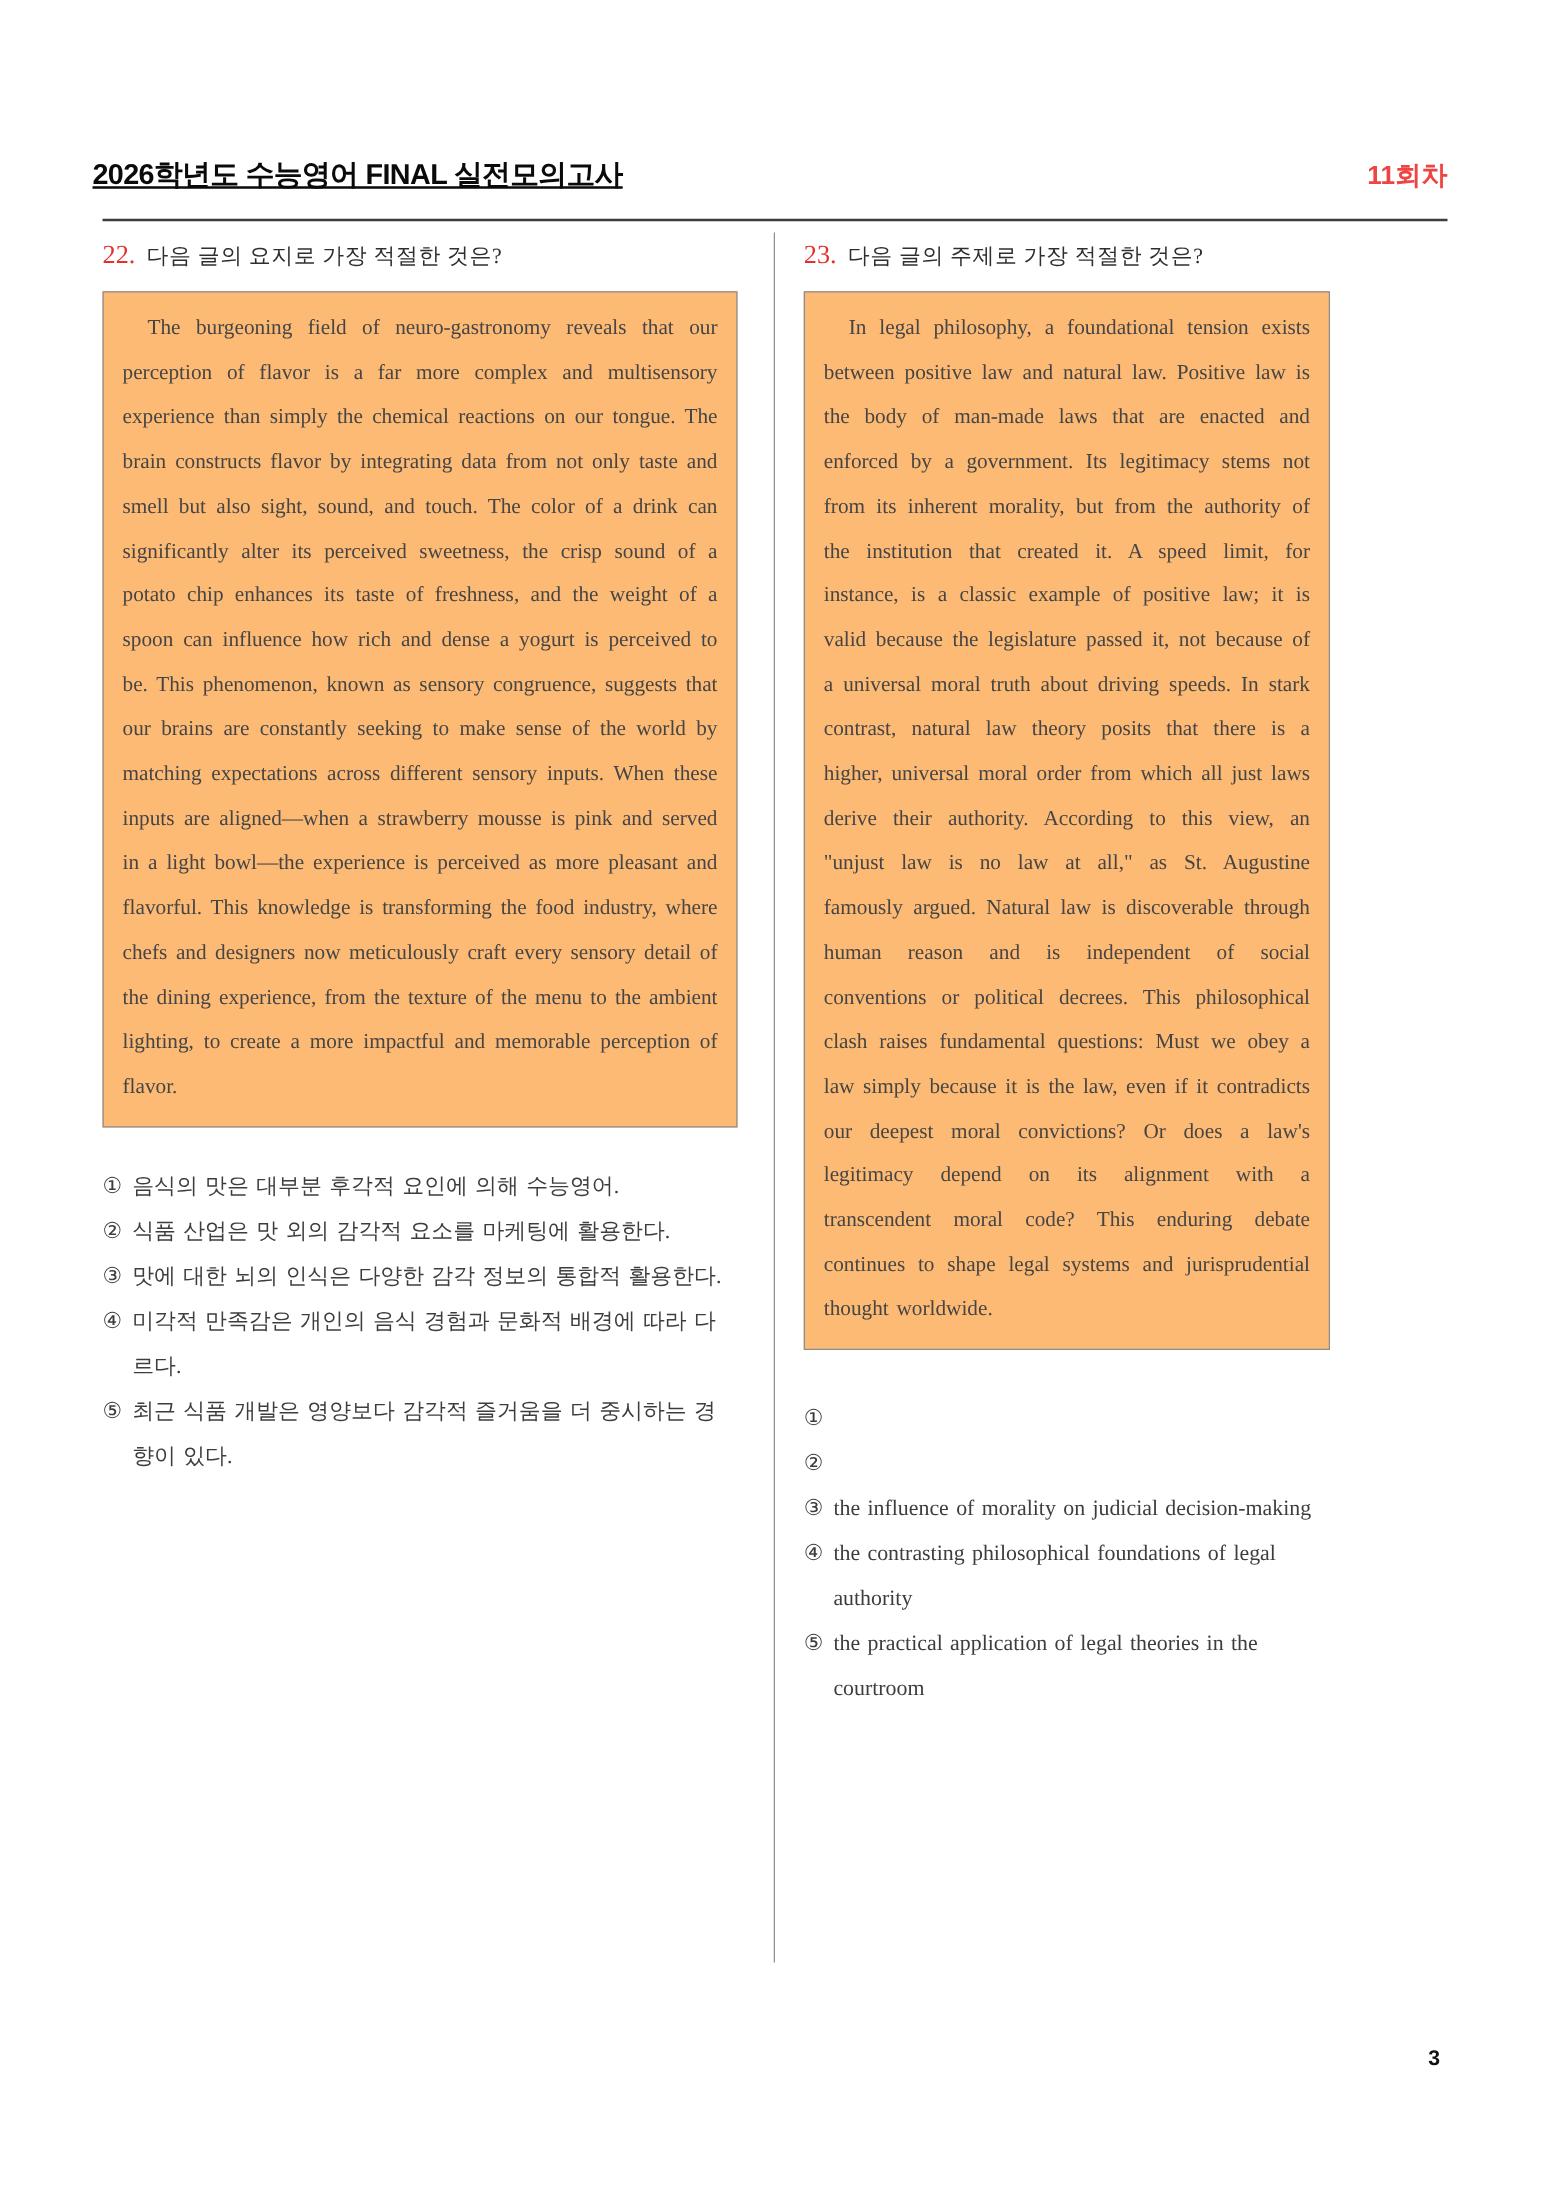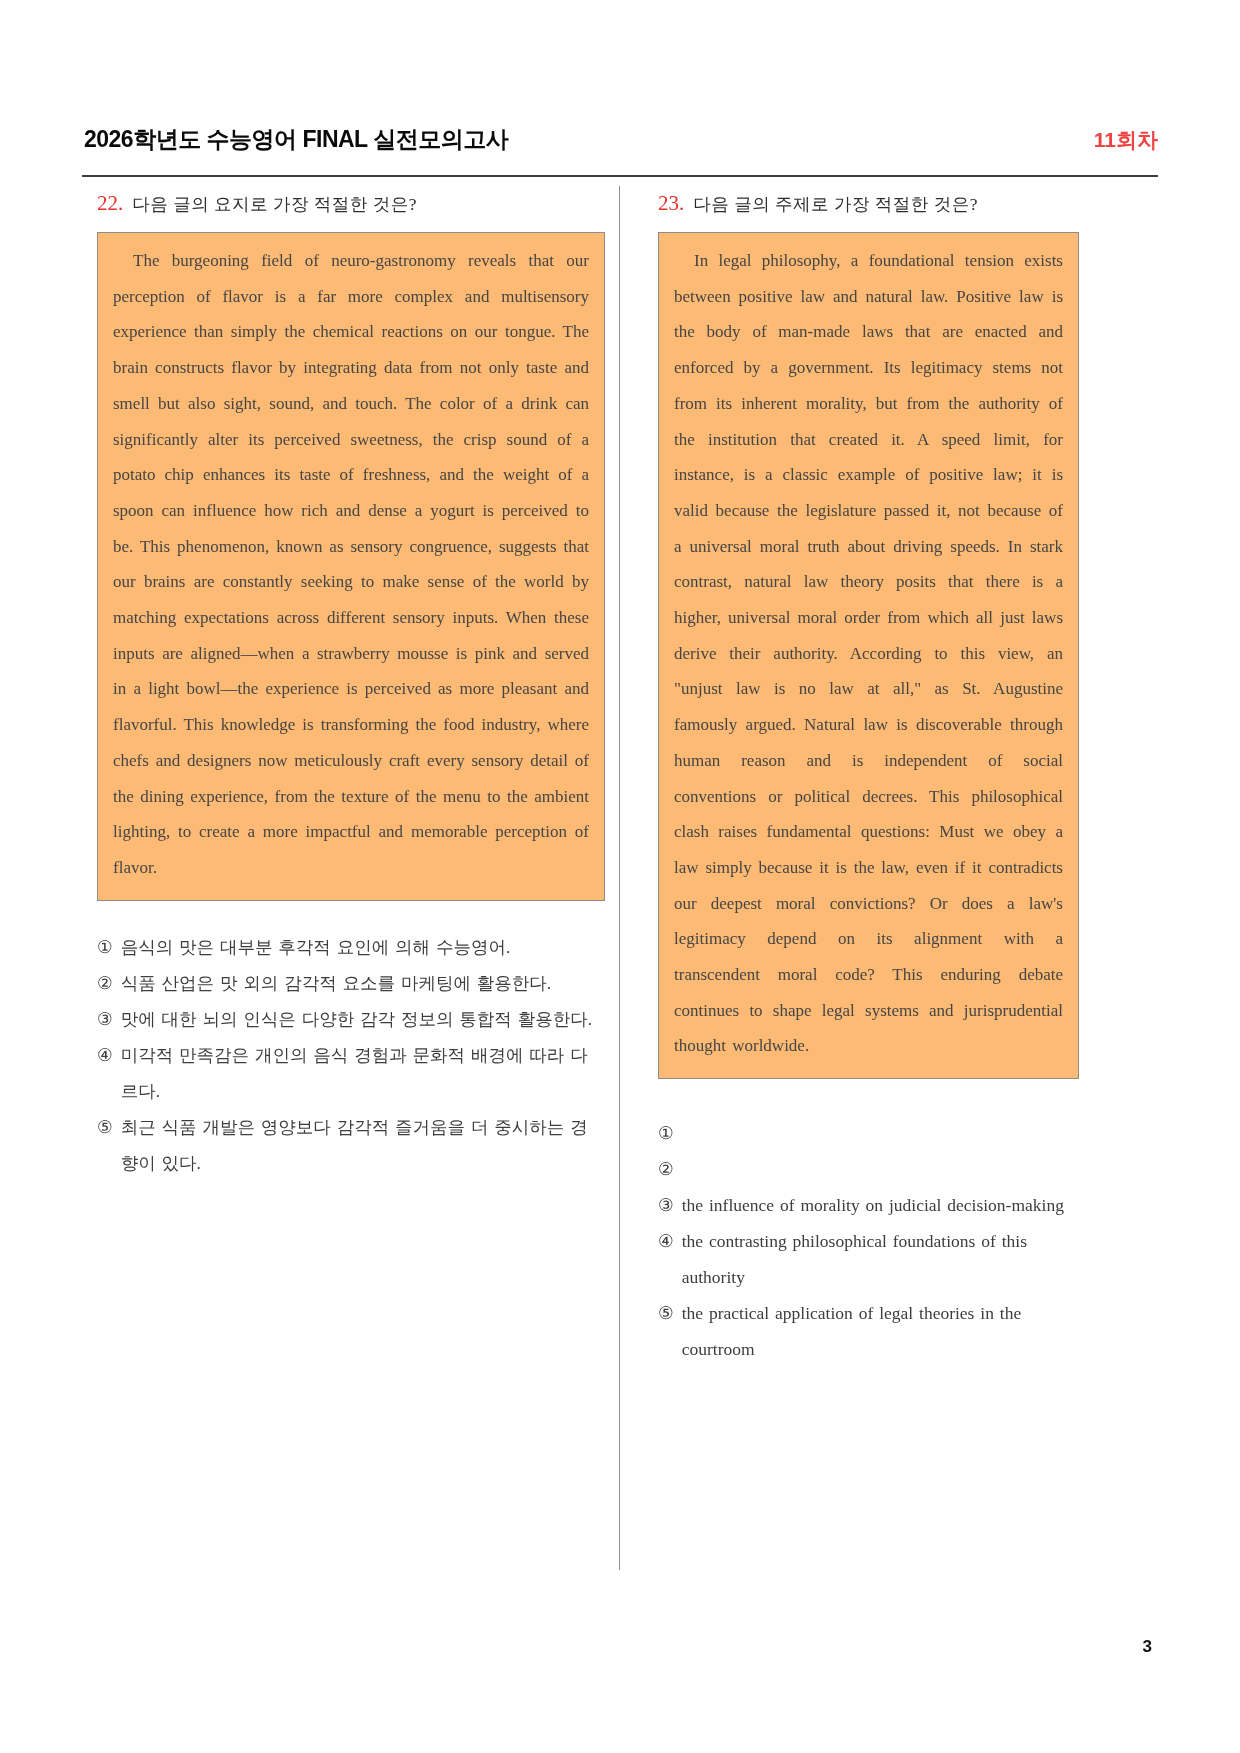--- a/index.html
+++ b/index.html
@@ -6,27 +6,28 @@
   .page {
     position: relative;
     width: 1240px;
     height: 1753px;
     background: #ffffff;
     overflow: hidden;
     font-family: "Liberation Serif", "DejaVu Serif", serif;
   }
   .exam-title {
     position: absolute;
-    left: 84px;
+    left: 74px;
     top: 124px;
     font-family: "Liberation Sans", "DejaVu Sans", sans-serif;
     font-weight: bold;
     font-size: 23px;
     letter-spacing: -0.5px;
     color: #0a0a0a;
+    text-decoration: underline;
   }
   .round-label {
     position: absolute;
     right: 82px;
     top: 126px;
     font-family: "Liberation Sans", "DejaVu Sans", sans-serif;
     font-weight: bold;
     font-size: 21px;
     color: #ef4444;
   }
@@ -42,21 +43,20 @@
     position: absolute;
     left: 619px;
     top: 186px;
     width: 1px;
     height: 1384px;
     background: #8f8f8f;
   }
   .col {
     position: absolute;
     top: 186px;
-    margin-left: 15px;
   }
   .col-left  { left: 82px;  width: 508px; }
   .col-right { left: 643px; width: 421px; }
   .q-line {
     margin: 4px 0 14px 0;
     line-height: 26px;
   }
   .q-num {
     font-size: 21px;
     color: #e5312b;
@@ -162,21 +162,21 @@
       </li>
       <li class="option">
         <span class="marker">②</span>
       </li>
       <li class="option">
         <span class="marker">③</span>
         <span class="opt-text">the influence of morality on judicial decision-making</span>
       </li>
       <li class="option">
         <span class="marker">④</span>
-        <span class="opt-text">the contrasting philosophical foundations of this authority</span>
+        <span class="opt-text">the contrasting philosophical foundations of legal authority</span>
       </li>
       <li class="option">
         <span class="marker">⑤</span>
         <span class="opt-text">the practical application of legal theories in the courtroom</span>
       </li>
     </ul>
   </section>
 
   <div class="page-number">3</div>
 

